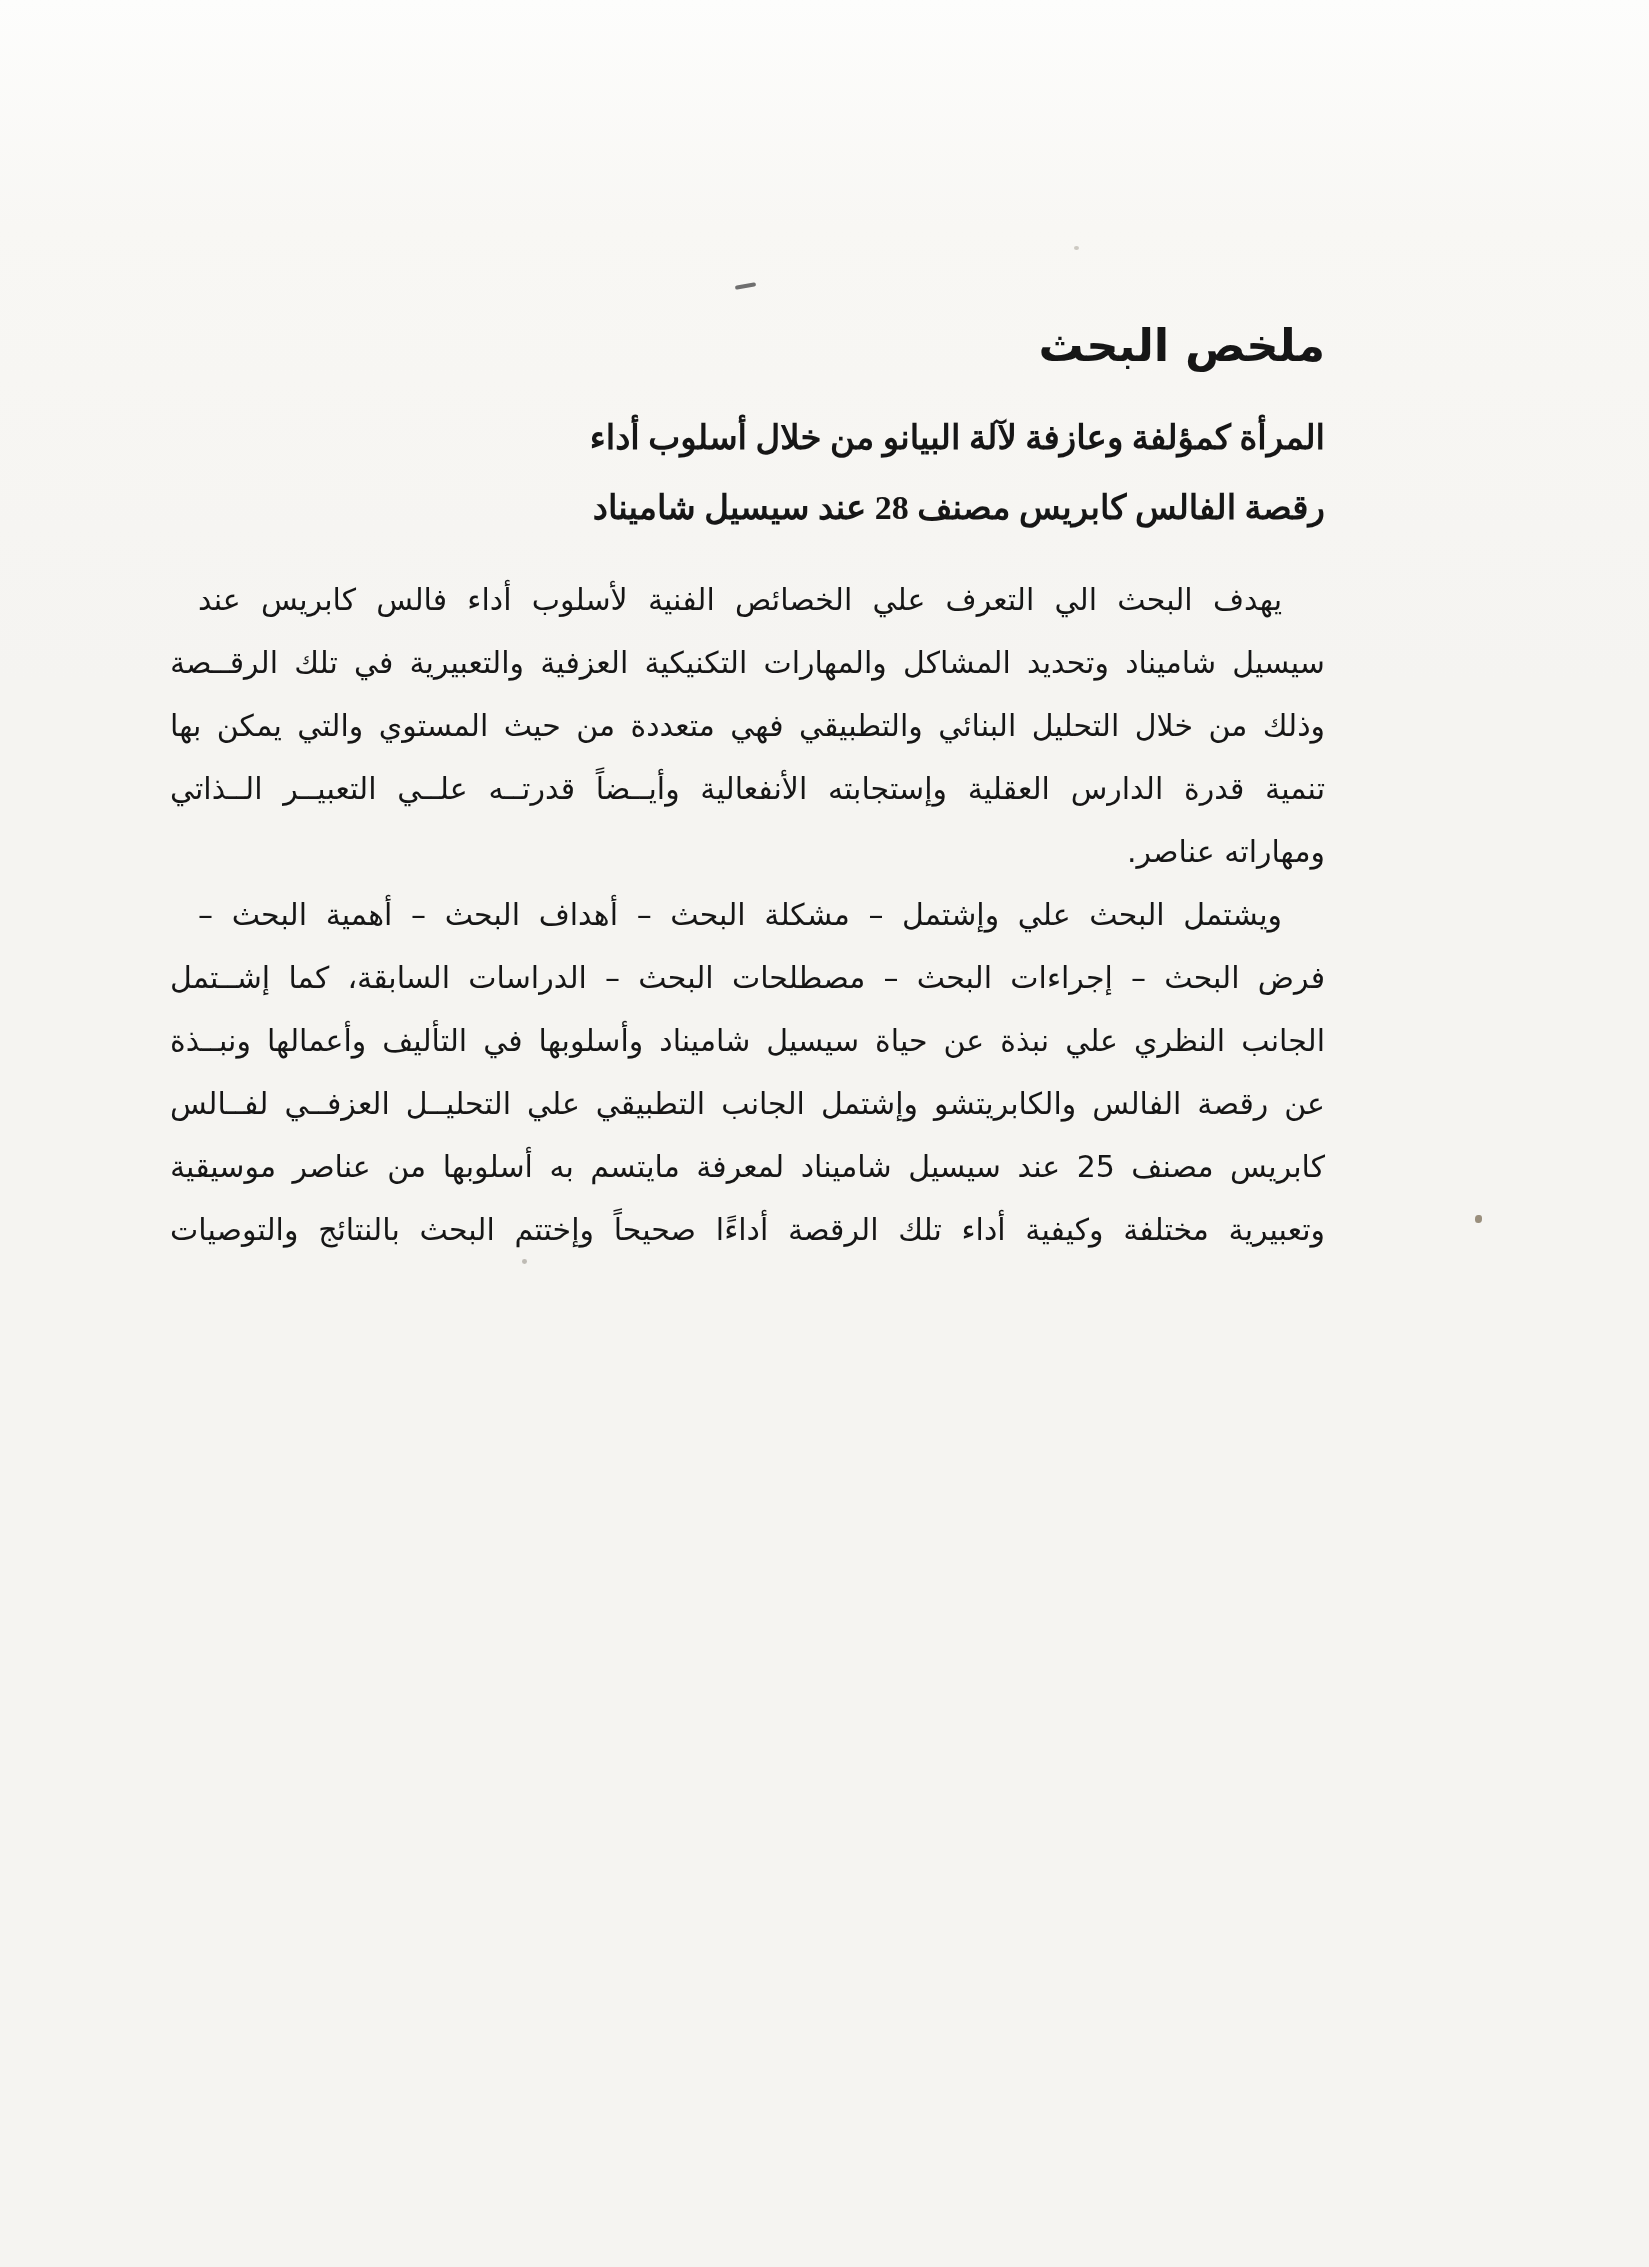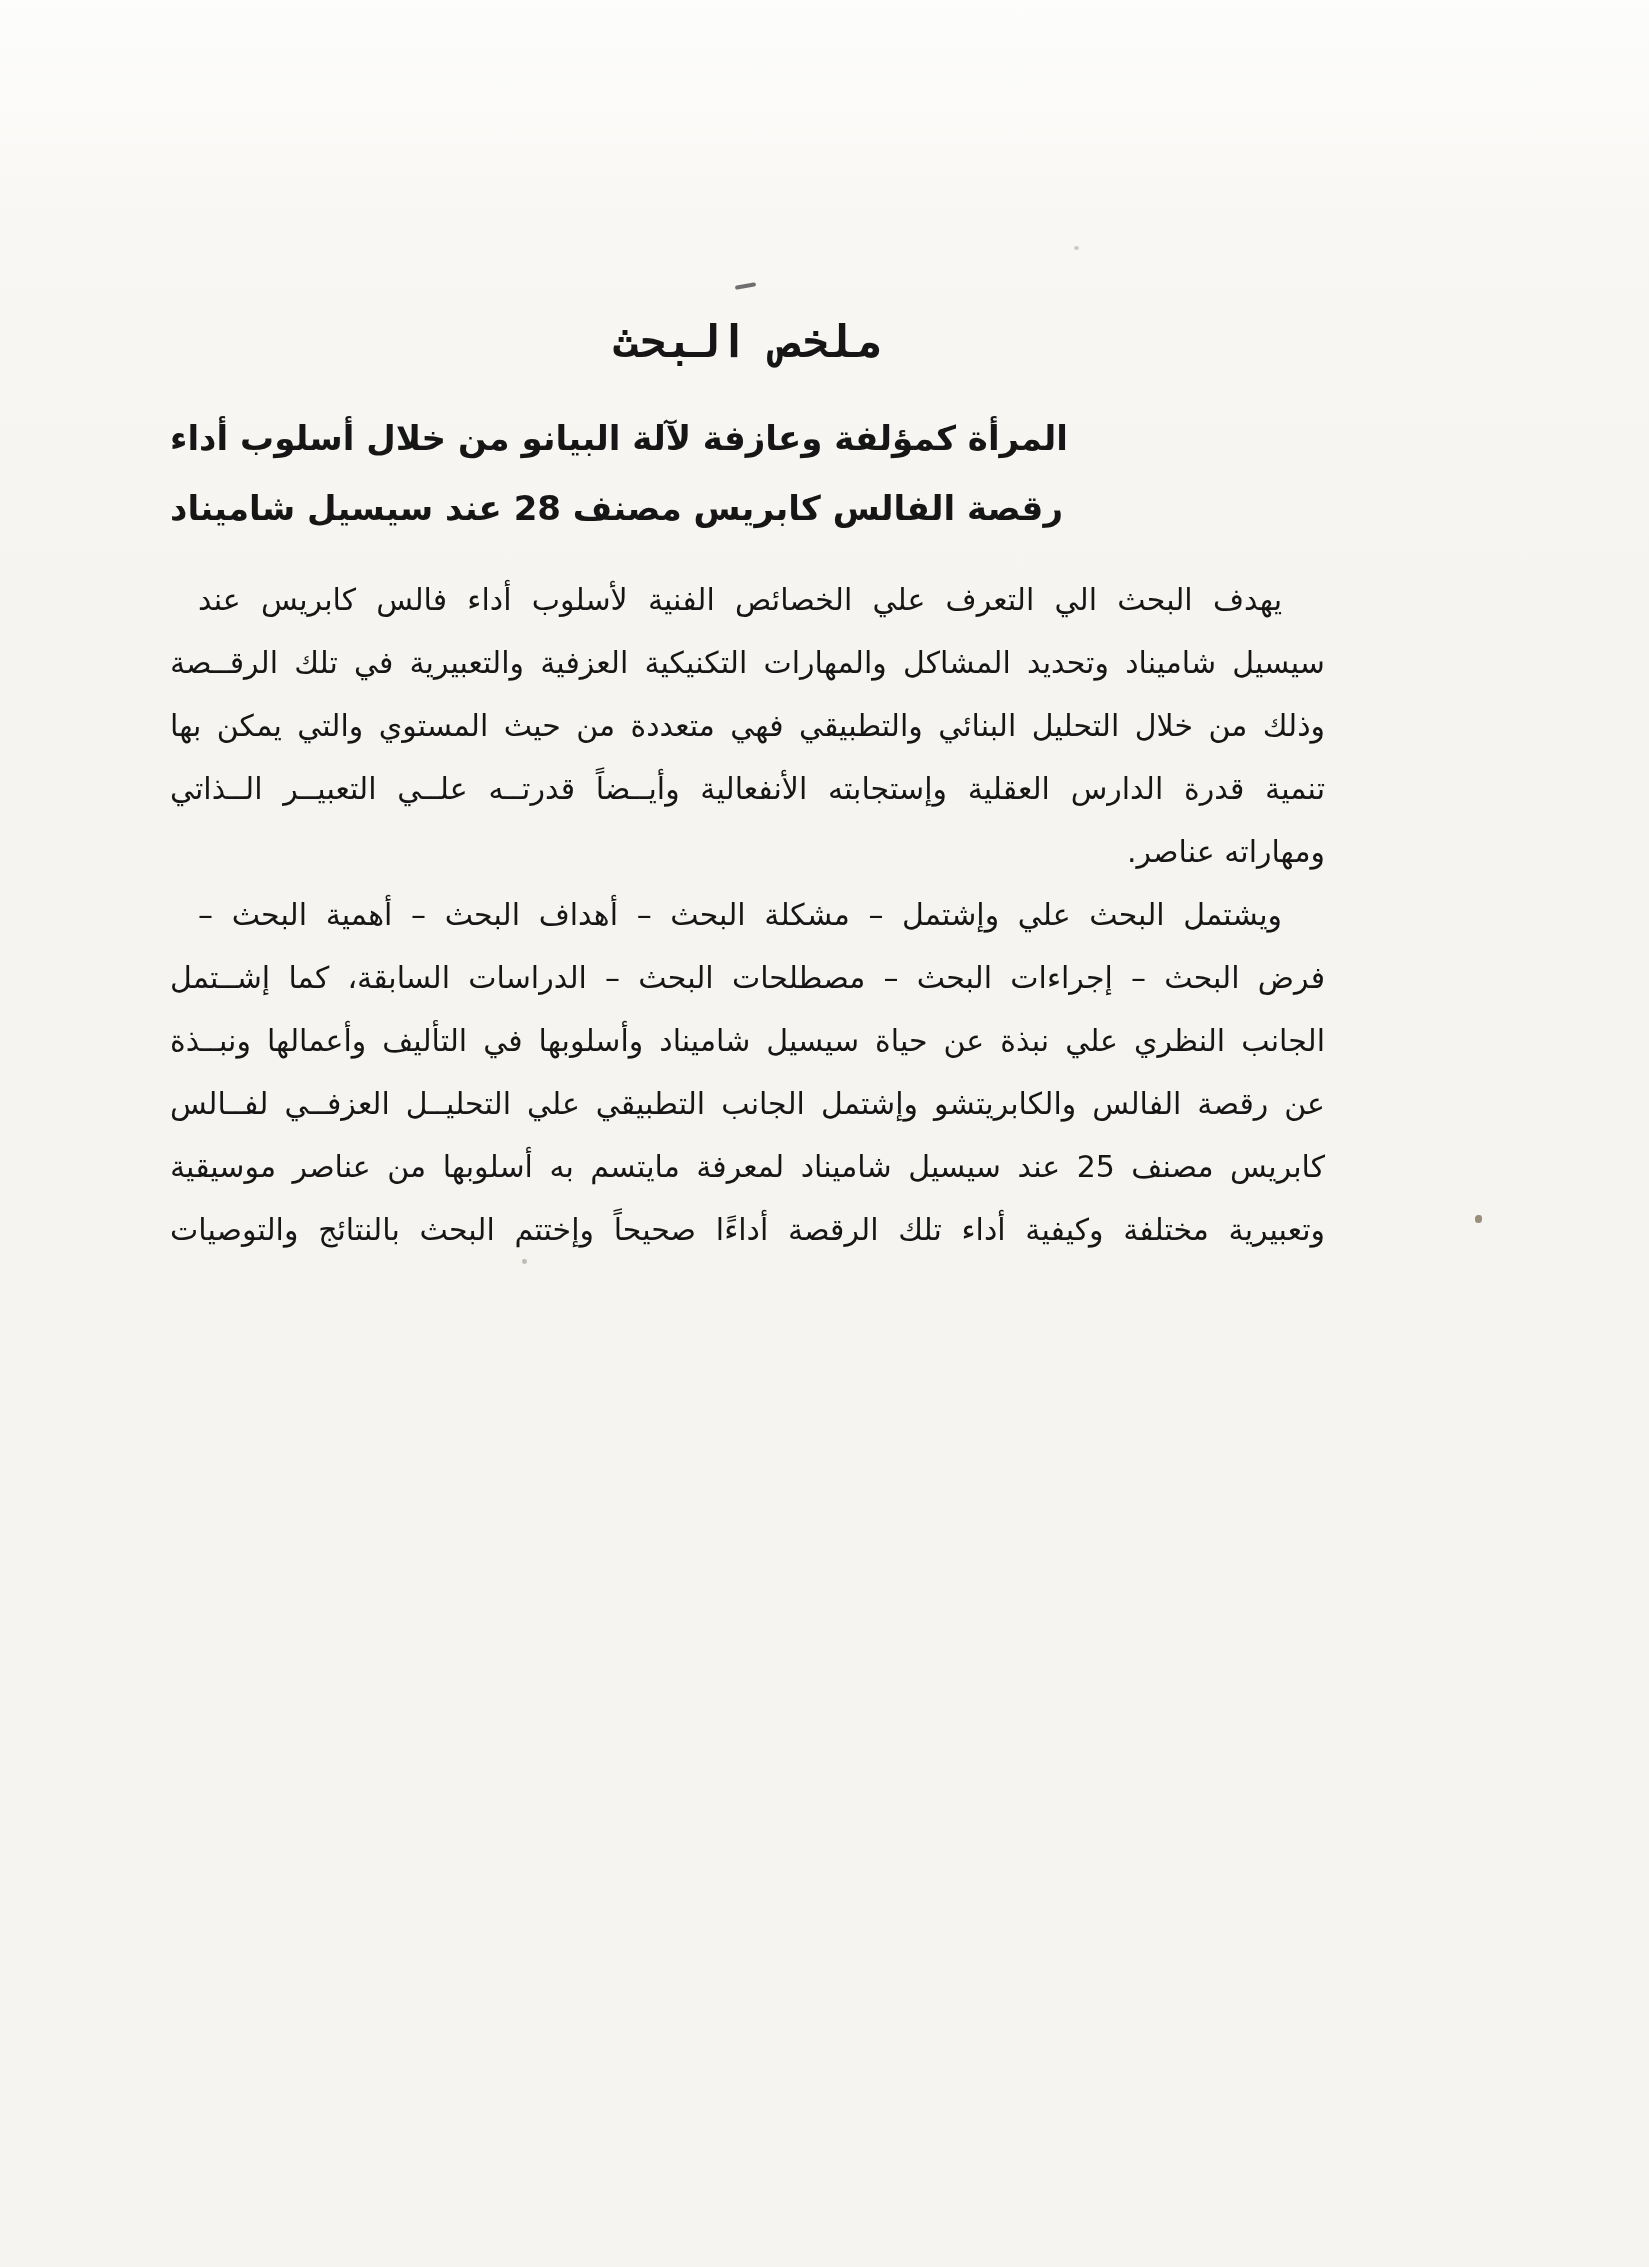--- a/index.html
+++ b/index.html
@@ -21,29 +21,29 @@
     position: absolute;
     left: 170px;
     top: 318px;
     width: 1155px;
     direction: rtl;
   }
   .doc-title {
     margin: 0 0 29px 0;
     font-size: 45px;
     font-weight: bold;
-    text-align: center;
+    text-align: right;
     line-height: 56px;
-    font-family: Liberation Mono, monospace;
   }
   .subtitle-line {
     font-size: 34px;
     font-weight: bold;
-    text-align: left;
+    text-align: right;
     line-height: 70px;
+    font-family: Liberation Serif, serif;
   }
   .abstract-body {
     margin-top: 25px;
   }
   .body-line {
     font-size: 30px;
     line-height: 63px;
     height: 63px;
     text-align: justify;
     text-align-last: justify;

